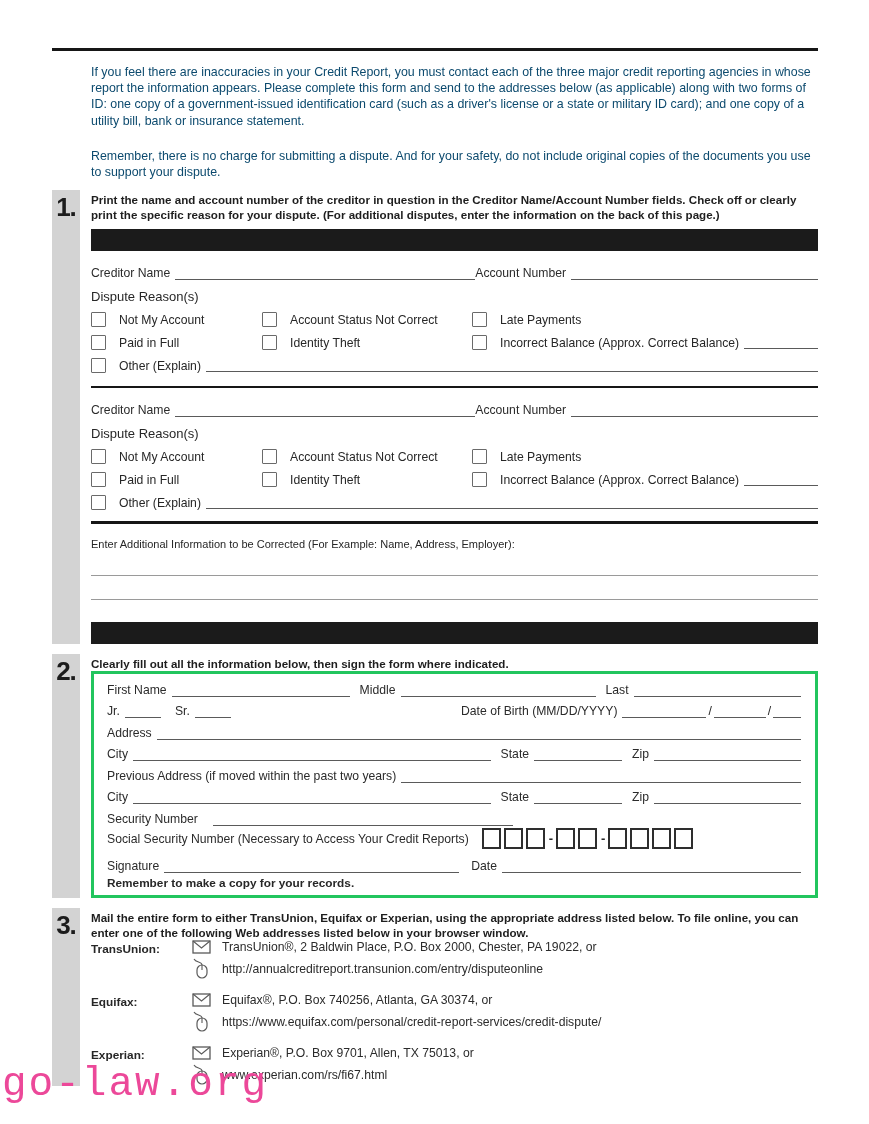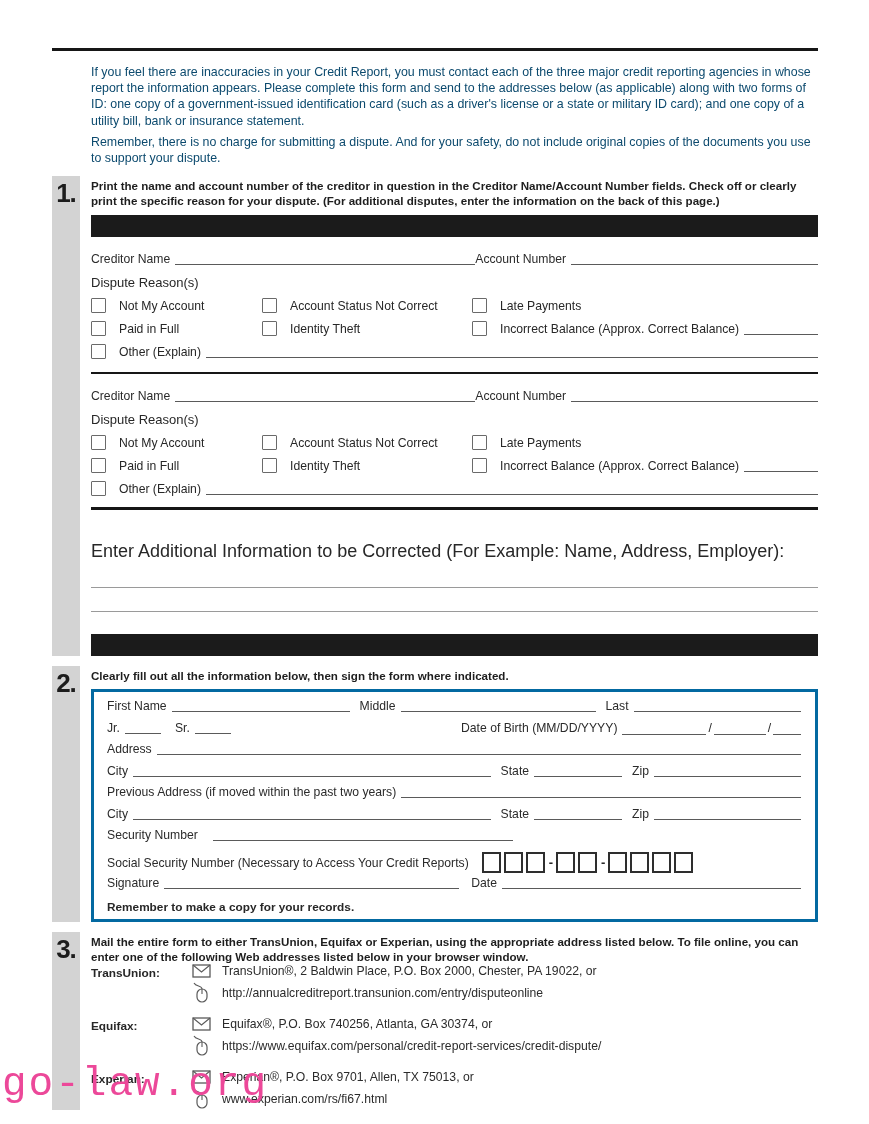--- a/index.html
+++ b/index.html
@@ -9,60 +9,60 @@
     font-family:"Liberation Sans", sans-serif; color:#272727; overflow:hidden;
   }
   
   .header { margin:48px 51px 0 52px; }
   .title { font-family:"Liberation Serif", serif; font-weight:bold; font-size:25px;
            color:#1c1c1c; padding-left:8px; letter-spacing:.2px; }
   .title-rule { border:none; border-top:3px solid #161616; margin-top:9px; }
 
   
   .intro { margin:13px 51px 0 91px; font-size:12.4px; line-height:16.2px; color:#0c4a6e; }
-  .intro p + p { margin-top:5px; }
+  .intro p + p { margin-top:19px; }
 
   
   .section { display:flex; margin:10px 51px 0 52px; align-items:stretch; }
   .gutter { width:28px; background:#d3d3d3; flex:none; text-align:center; }
   .sec-num { font-size:26px; font-weight:bold; color:#1c1c1c; line-height:1; padding-top:4px; letter-spacing:-1px; }
   .sec-body { flex:1; padding-left:11px; min-width:0; }
   .instruction { font-size:11.6px; font-weight:bold; line-height:15px; color:#1e1e1e; padding-top:2px; }
 
   .black-bar { height:22px; background:#1b1b1b; }
   .bar-top { margin-top:7px; }
   .bar-bottom { margin-top:22px; }
 
   
-  .frow { display:flex; align-items:flex-start; }
+  .frow { display:flex; align-items:flex-end; }
   .flabel { white-space:nowrap; font-size:12.2px; color:#2b2b2b; margin-right:5px; }
   .fill { display:inline-block; border-bottom:1px solid #5a5a5a; height:13px; }
   .grow { flex:1; }
 
   
   .cred-row { margin-top:15px; }
   .acct-label { }
   .cred-name-fill { width:300px; flex:none; }
   .dr-label { font-size:13px; margin-top:9px; }
   .cb-row { display:flex; align-items:center; margin-top:8px; }
   .cb-cell { display:flex; align-items:center; }
   .cb-c1 { width:171px; flex:none; }
   .cb-c2 { width:210px; flex:none; }
   .cb-c3 { flex:1; }
   .cb { width:15px; height:15px; border:1.5px solid #6a6a6a; background:#fff; flex:none; border-radius:1px; }
   .cb-label { font-size:12.2px; margin-left:13px; white-space:nowrap; }
   .cb-fill { flex:1; margin-left:5px; border-bottom:1px solid #5a5a5a; height:12px; }
   .sep { border:none; border-top:2px solid #161616; margin-top:13px; }
   .sep-thick { border:none; border-top:3px solid #161616; margin-top:11px; }
-  .addl-label { font-size:18px; margin-top:31px; }
+  .addl-label { font-size:11px; margin-top:14px; }
   .write-line { border:none; border-top:1px solid #9a9a9a; margin-top:25px; }
   .write-line + .write-line { margin-top:23px; }
 
   
-  .info-box { border:3px solid #0369a1; margin-top:6px; padding:7px 14px 5px 13px; }
+  .info-box { border:3px solid #22c55e; padding:1px 14px 5px 13px; }
   .info-box .frow { height:21.5px; }
   .short-fill { width:36px; flex:none; }
   .sr-label { margin-left:14px; }
   .dob-wrap { margin-left:auto; display:flex; align-items:flex-end; width:340px; }
   .dob-f1 { width:84px; } .dob-f2 { width:52px; } .dob-f3 { flex:1; }
   .slash { font-size:12.2px; margin:0 2px; }
   .state-label, .zip-label { margin-left:10px; }
   .state-fill { width:88px; flex:none; } .zip-fill { width:147px; flex:none; }
   .tel-fill { width:300px; flex:none; }
   .ssn-row { height:26px !important; align-items:center !important; }

